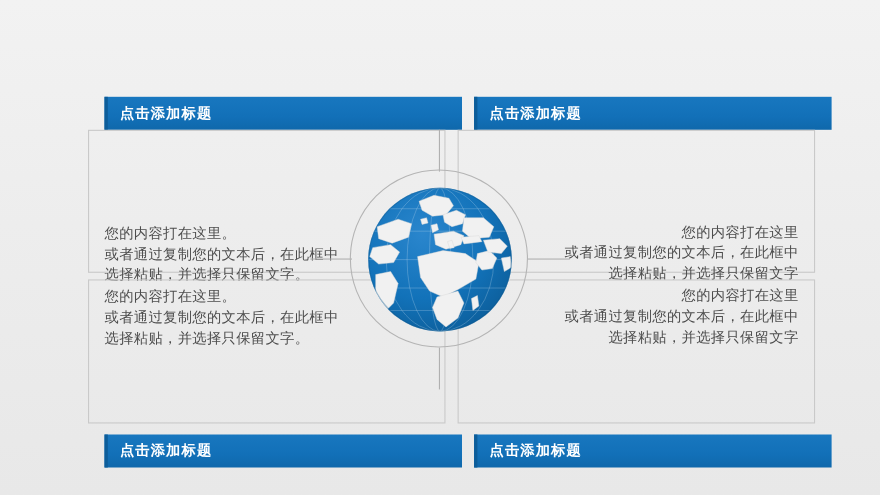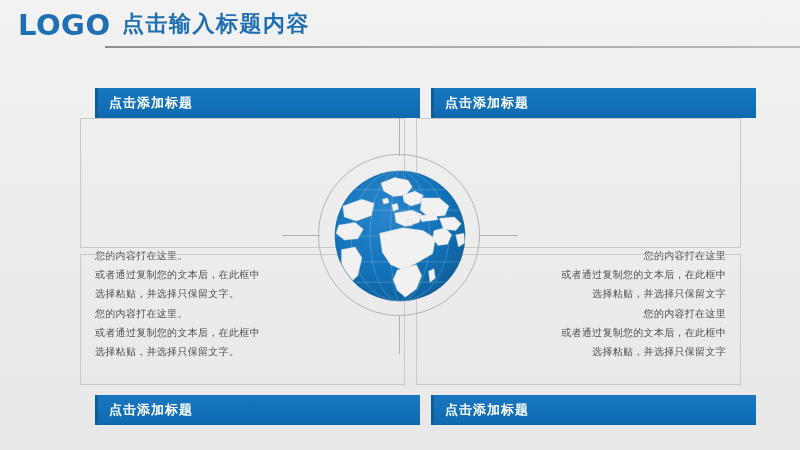--- a/index.html
+++ b/index.html
@@ -89,29 +89,28 @@
   }
 
   .textbox {
     position: absolute;
     border: 1px solid #c9c9c9;
     background: transparent;
     box-sizing: border-box;
   }
   .body-text {
     position: absolute;
-    font-size: 10px;
+    font-size: 13px;
     line-height: 19px;
     color: #4d4d4d;
     letter-spacing: 0.3px;
     white-space: nowrap;
-    margin-top: 44px;
   }
   .body-text.left  { left: 14px; text-align: left; }
-  .body-text.right { right: 14px; text-align: right; }
+  .body-text.right { right: 14px; text-align: right; font-family: Liberation Mono, monospace; }
 
   
   #globe-wrap {
     position: absolute;
     left: 318px;
     top: 154px;
     width: 164px;
     height: 164px;
   }
   #globe-ring {
@@ -132,25 +131,20 @@
     top: 14px;
     width: 136px;
     height: 136px;
   }
 </style>
 </head>
 <body>
 
 <div id="slide">
 
-  <div id="header">
-    <div id="logo">LOGO</div>
-    <div id="header-title">点击输入标题内容</div>
-    <div id="header-rule"></div>
-  </div>
 
   <div class="panel" style="left:80px; top:88px; width:325px; height:160px;">
     <div class="bar" style="left:0; top:0; width:325px;">
       <span class="bar-label">点击添加标题</span>
     </div>
     <div class="textbox" style="left:0; top:30px; width:325px; height:130px;">
       <div class="body-text left" style="top:83px;">
         <div>您的内容打在这里。</div>
         <div>或者通过复制您的文本后，在此框中</div>
         <div>选择粘贴，并选择只保留文字。</div>

